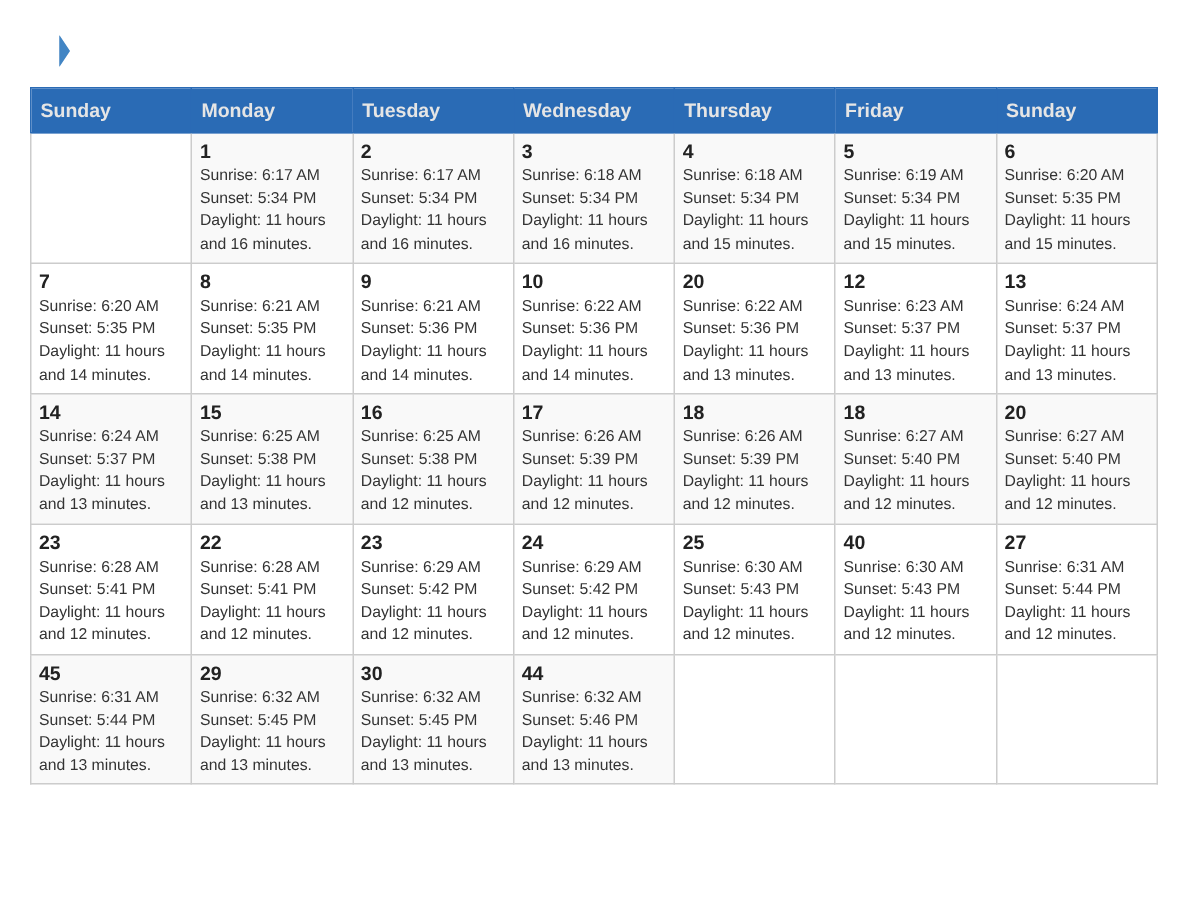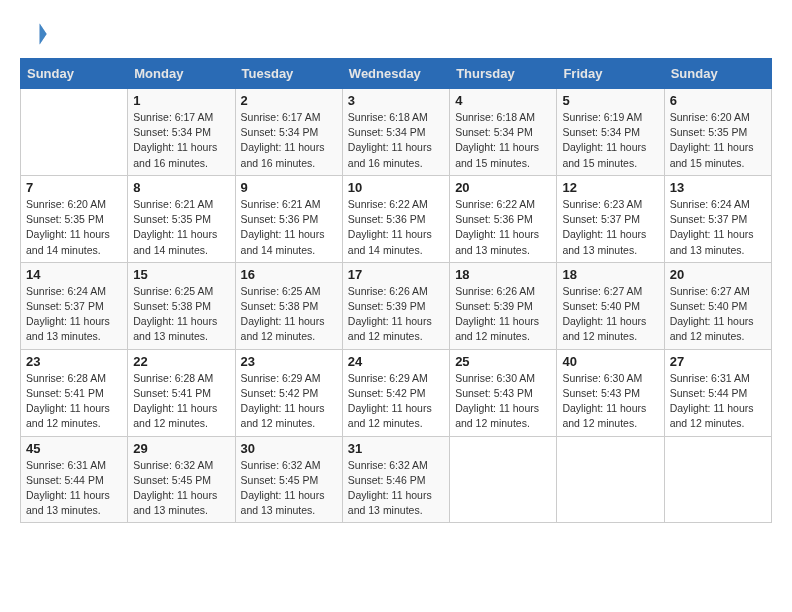--- a/index.html
+++ b/index.html
@@ -244,21 +244,21 @@
         </td>
         <td>
           <span class="day-num">29</span>
           <div class="day-info">Sunrise: 6:32 AM<br>Sunset: 5:45 PM<br>Daylight: 11 hours and 13 minutes.</div>
         </td>
         <td>
           <span class="day-num">30</span>
           <div class="day-info">Sunrise: 6:32 AM<br>Sunset: 5:45 PM<br>Daylight: 11 hours and 13 minutes.</div>
         </td>
         <td>
-          <span class="day-num">31</span>
+          <span class="day-num">44</span>
           <div class="day-info">Sunrise: 6:32 AM<br>Sunset: 5:46 PM<br>Daylight: 11 hours and 13 minutes.</div>
         </td>
         <td class="empty-cell"></td>
         <td class="empty-cell"></td>
         <td class="empty-cell"></td>
       </tr>
     </tbody>
 </table>
 
 </body></html>

